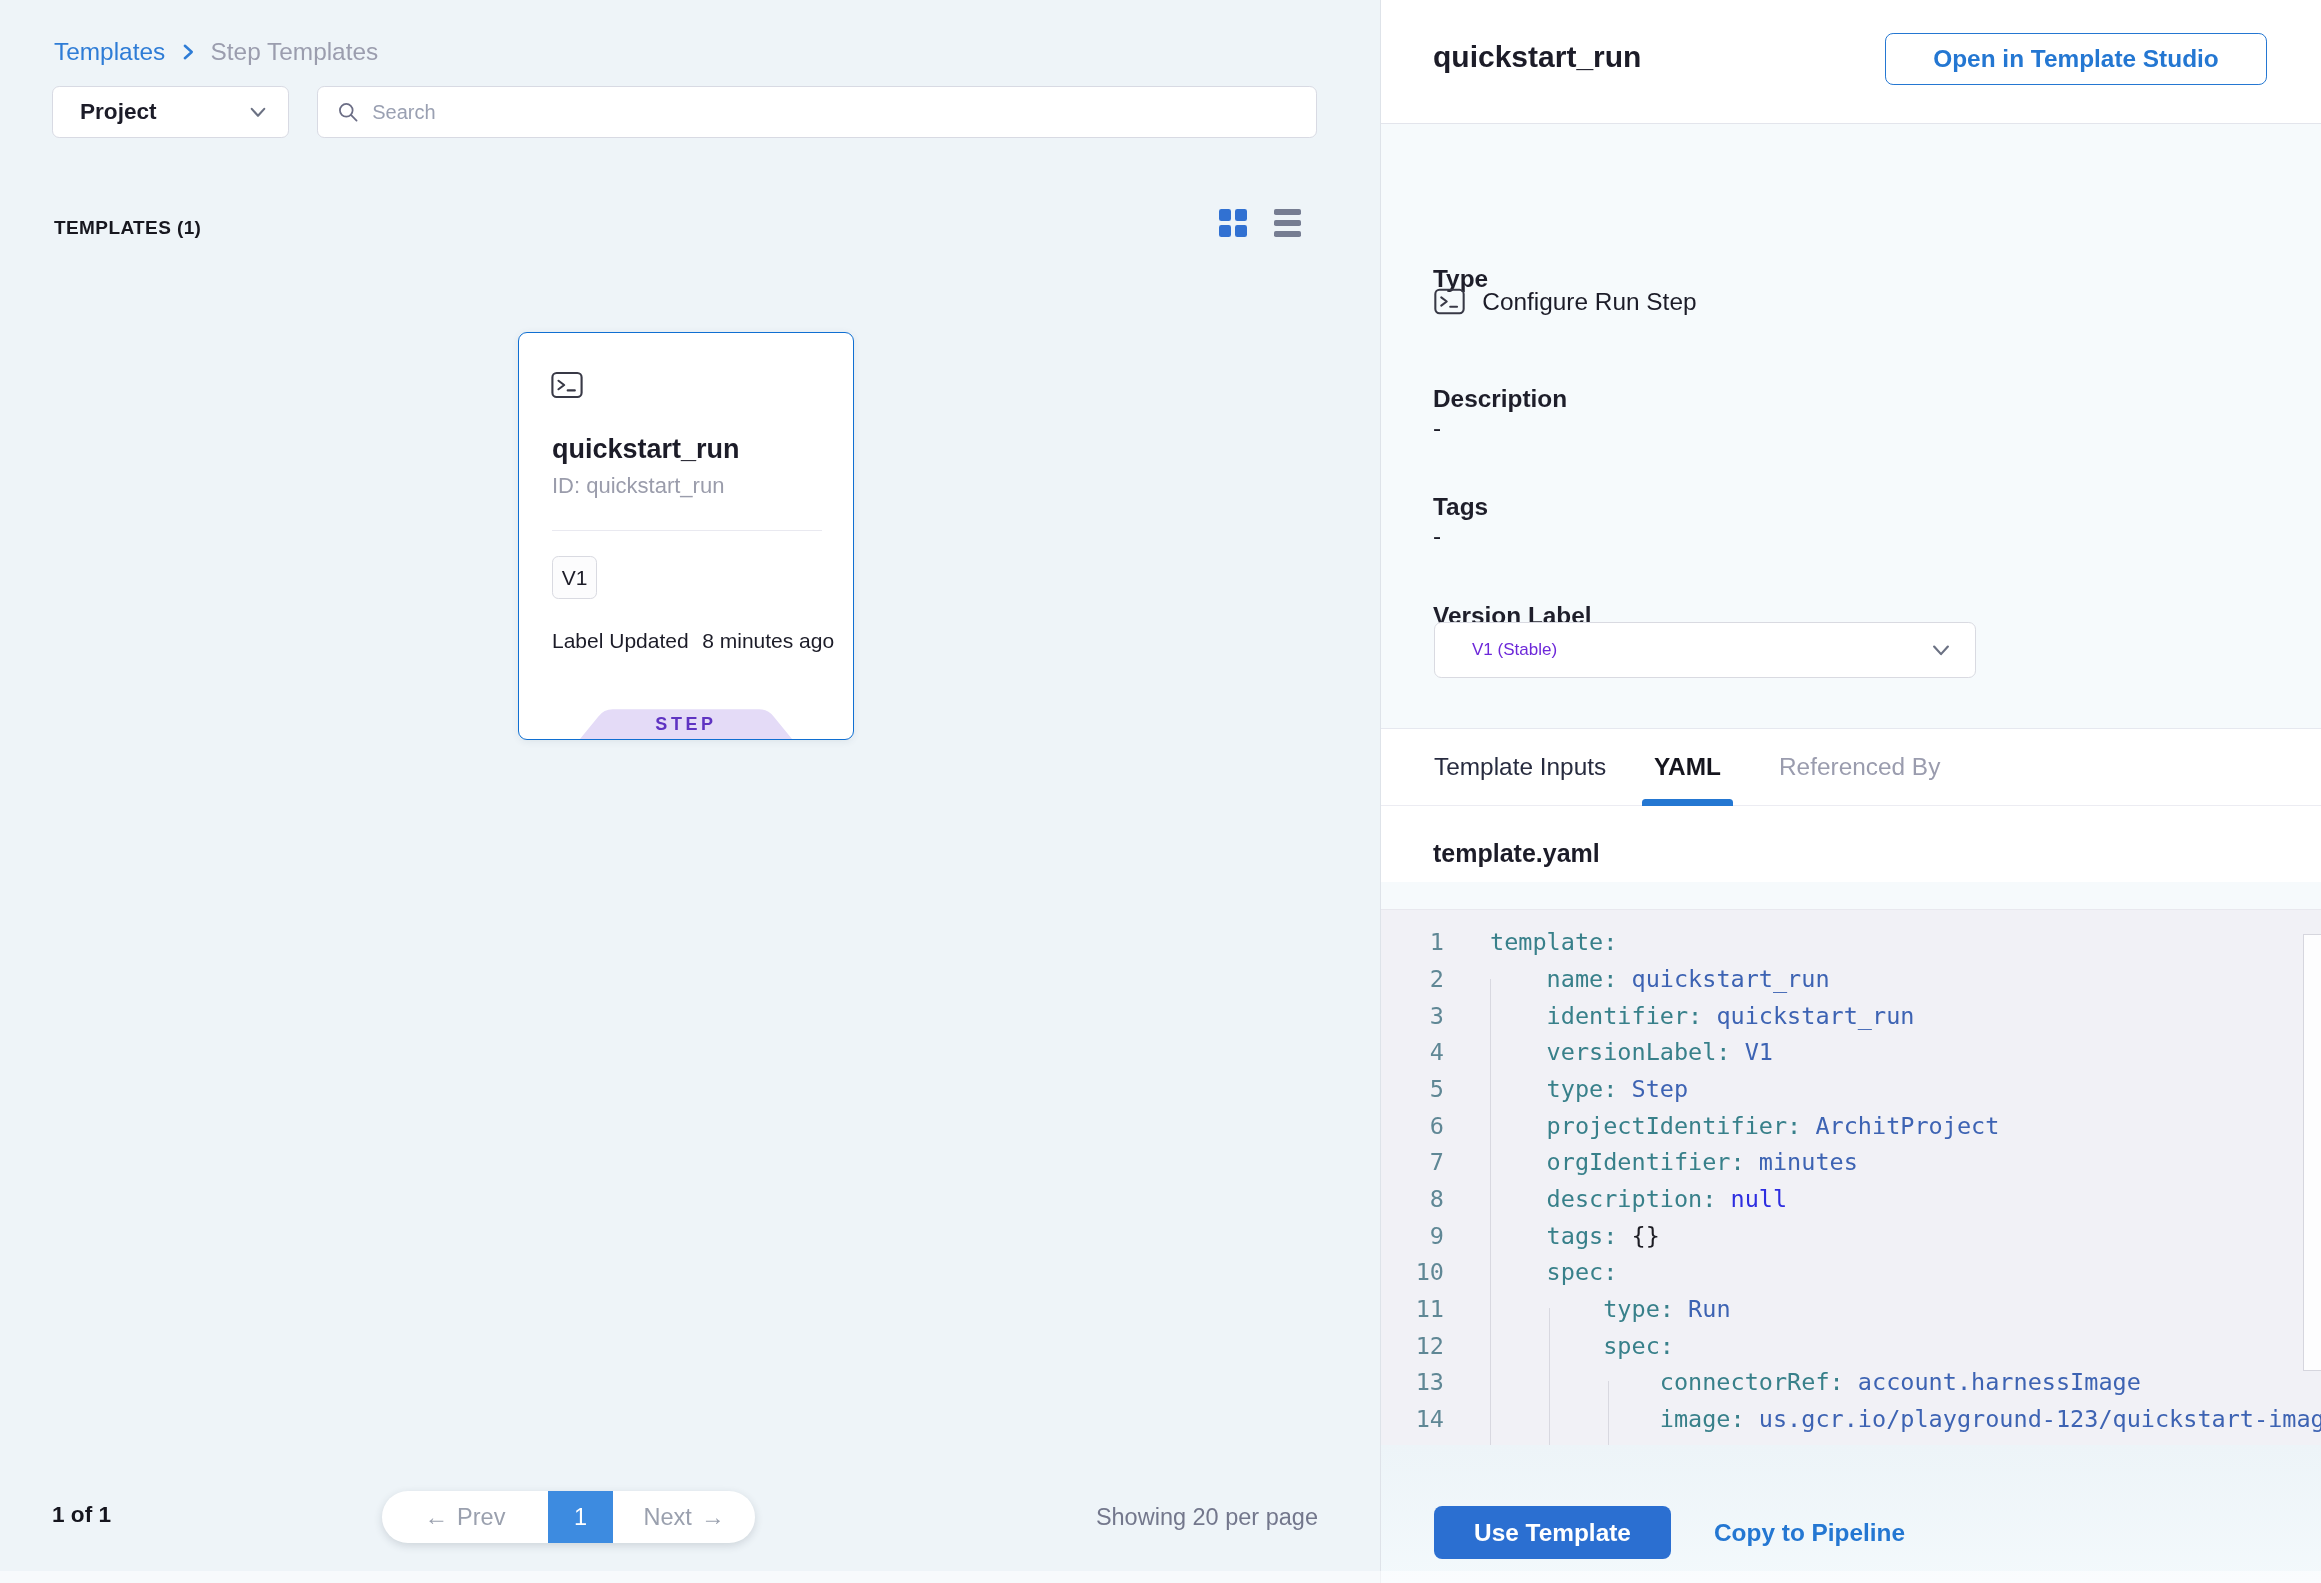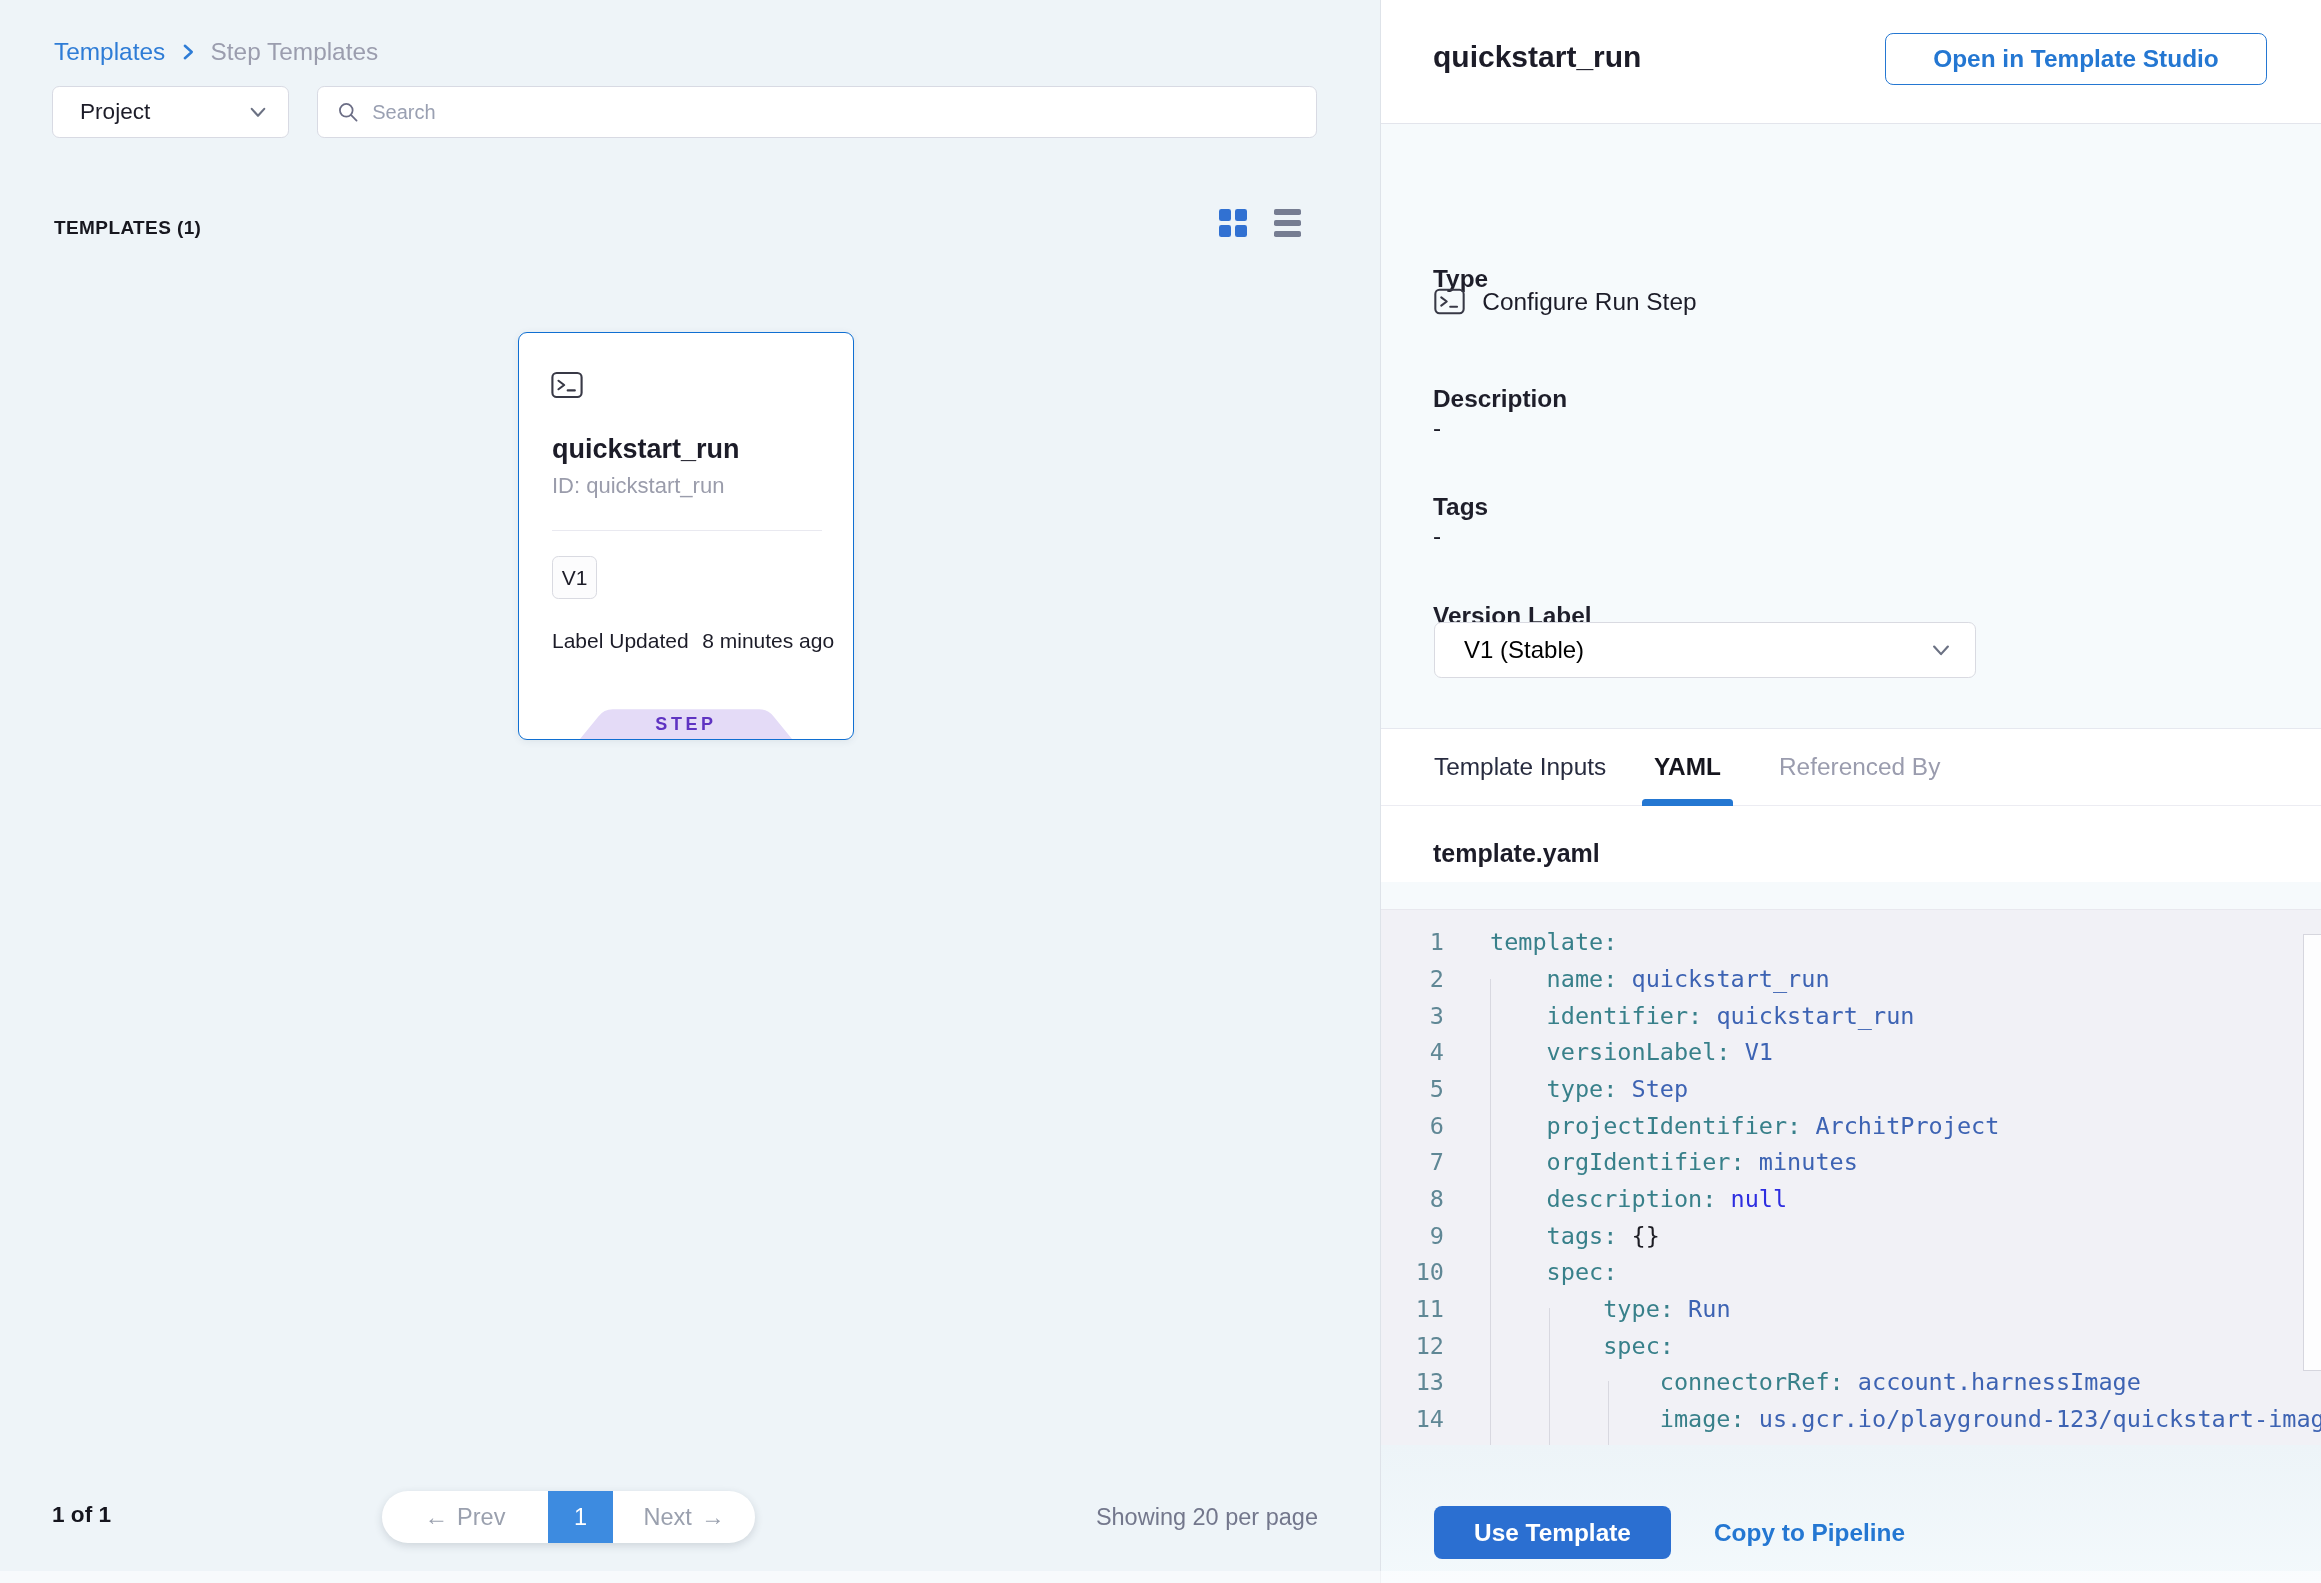--- a/index.html
+++ b/index.html
@@ -15,21 +15,21 @@
 
   
   #left-panel { position:absolute; left:0; top:0; width:1380px; height:1583px; background:#eef4f8; }
 
   .breadcrumb { left:54px; top:34px; height:36px; display:flex; align-items:center; gap:12.7px; font-size:24.4px; }
   .crumb-link { color:#2e7cd6; cursor:pointer; }
   .crumb-current { color:#9b9dae; }
 
   .scope-select { left:52px; top:86px; width:237px; height:52px; background:#fff; border:0.9px solid #d8dae3;
     border-radius:7.2px; display:flex; align-items:center; justify-content:space-between; padding:0 20px 0 27px; }
-  .scope-select span { font-size:22.6px; color:#1c1c28; }
+  .scope-select span { font-size:22.6px; color:#1c1c28;font-weight:bold; }
 
   .search-box { left:317px; top:86px; width:1000px; height:52px; background:#fff; border:0.9px solid #d8dae3;
     border-radius:7.2px; display:flex; align-items:center; padding:0 18px; gap:12.7px; }
   .search-box input { border:none; outline:none; flex:1; font-size:20px; font-family:Liberation Sans, sans-serif; color:#1c1c28; background:transparent; }
   .search-box input::placeholder { color:#9aa0b2; }
 
   .templates-header { left:54px; top:217px; font-size:19px; font-weight:700; letter-spacing:0.4px; color:#17171f; }
 
   .view-toggles { left:1219px; top:209px; display:flex; gap:27px; align-items:center; }
   .grid-icon { width:28px; height:28px; display:grid; grid-template-columns:11.8px 11.8px; grid-template-rows:11.8px 11.8px; gap:4.5px; cursor:pointer; }
@@ -72,21 +72,21 @@
   .tab-details { position:absolute; left:52px; top:23.5px; font-size:24.4px; font-weight:600; color:#1b1b28; cursor:pointer; }
   .tab-activity { position:absolute; left:187px; top:23.5px; font-size:24.4px; color:#2477d2; cursor:pointer; }
   .tab-underline { position:absolute; left:42px; bottom:0; width:109px; height:7.2px; border-radius:3.6px 3.6px 0 0; background:#2477d2; }
 
   .details-body { position:absolute; left:0; top:204px; width:100%; height:525px; }
   .fld-label { position:absolute; left:52px; font-size:24.4px; font-weight:600; color:#1e1e2a;margin-top:16px; }
   .fld-value { position:absolute; left:52px; font-size:24.4px; color:#1c1c28; }
   .type-row { position:absolute; left:52px; top:81px; display:flex; align-items:center; gap:16.3px; font-size:24.4px; color:#1c1c28; }
   .version-select { position:absolute; left:53px; top:418px; width:542px; height:56px; background:#fff; border:0.9px solid #d9dae1;
     border-radius:7.2px; display:flex; align-items:center; justify-content:space-between; padding:0 23.5px 0 29px; cursor:pointer; }
-  .version-select span { font-size:24px; color:#000000; }
+  .version-select span { font-size:17px; color:#6d28d9;margin-left:8px; }
 
   .subtab-block { position:absolute; left:0; top:728px; width:100%; height:154px; background:#fff; border-top:0.9px solid #e6e8ef; }
   .subtab-row { position:absolute; left:0; top:0; width:100%; height:77px; border-bottom:0.9px solid #ececf2; }
   .subtab-inputs { position:absolute; left:53px; top:23.5px; font-size:24.4px; color:#272b3f; cursor:pointer; }
   .subtab-yaml { position:absolute; left:273px; top:23.5px; font-size:24.4px; font-weight:700; color:#15151e; cursor:pointer; }
   .subtab-refs { position:absolute; left:398px; top:23.5px; font-size:24.4px; color:#9a9cae; cursor:pointer; }
   .subtab-underline { position:absolute; left:261px; bottom:-0.9px; width:91px; height:7.2px; border-radius:3.6px 3.6px 0 0; background:#2477d2; }
   .file-name { position:absolute; left:52px; top:110px; font-size:25px; font-weight:700; color:#1c1c28; }
 
   .code-area { position:absolute; left:0; top:909px; width:100%; height:536px; background:#f1f1f6; overflow:hidden; border-top:0.9px solid #e8e8ee; }

